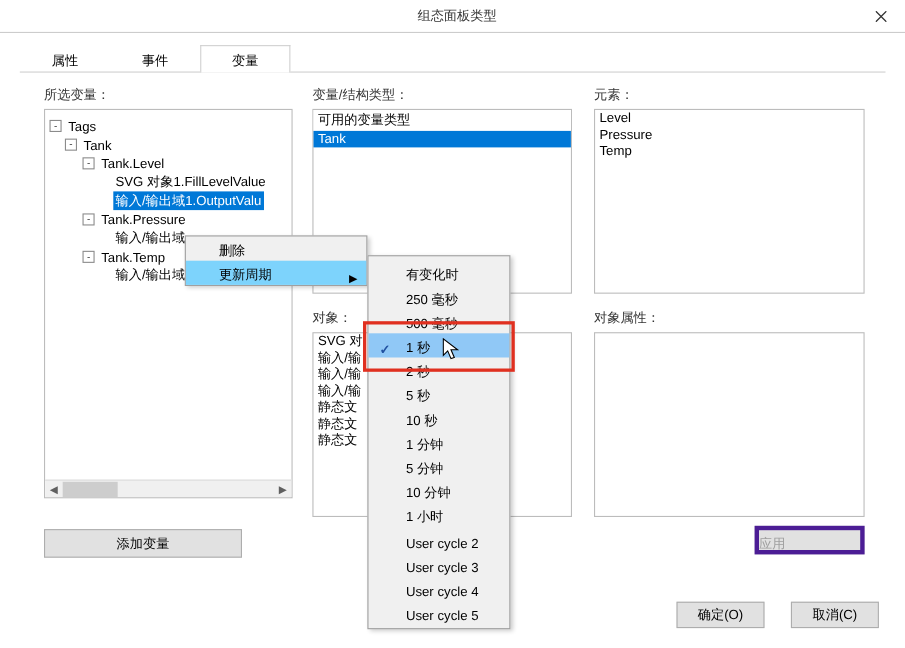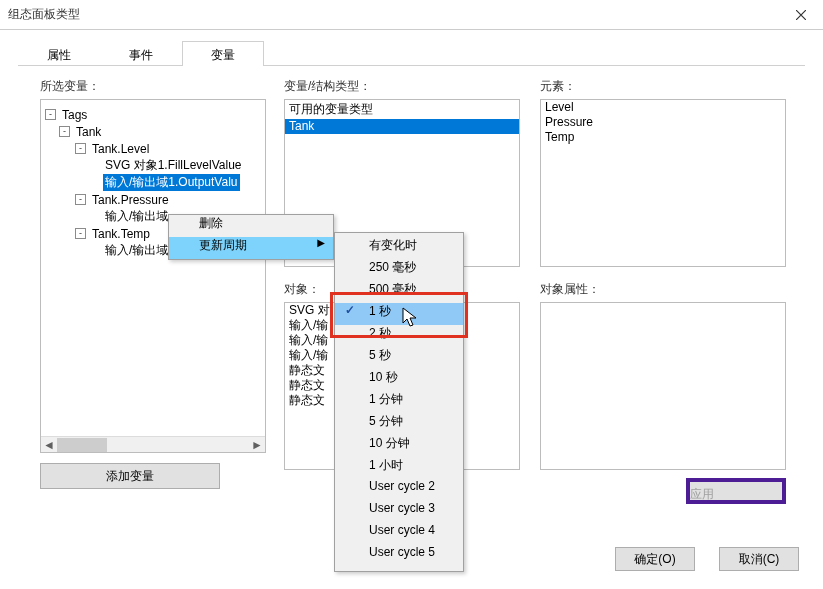--- a/index.html
+++ b/index.html
@@ -1,18 +1,18 @@
 <!DOCTYPE html>
 <html><head>
 <meta charset="utf-8">
 <style>
 * { box-sizing: border-box; margin: 0; padding: 0; font-family: "Microsoft YaHei", "Segoe UI", Tahoma, sans-serif; font-size: 12px; }
 body { background: #fff; width: 823px; height: 589px; overflow: hidden; }
 
-.titlebar { height: 30px; background: #fff; border-bottom: 1px solid #ccc; display: flex; align-items: center; padding-left: 8px; position: relative; }
+.titlebar { height: 30px; background: #fff; border-bottom: 1px solid #ccc; display: flex; align-items: center; padding-left: 8px; position: relative; justify-content: center; }
 .titlebar-title { color: #333; }
 .close-btn { position: absolute; right: 0; top: 0; width: 45px; height: 30px; display: flex; align-items: center; justify-content: center; cursor: pointer; }
 .close-btn svg { width: 10px; height: 10px; }
 
 .tabbar { height: 26px; margin: 10px 18px 0 18px; border-bottom: 1px solid #d0d0d0; display: flex; }
 .tab { padding: 5px 28px; border: 1px solid transparent; border-bottom: none; color: #000000; cursor: pointer; position: relative; top: 1px; }
 .tab.active { border-color: #d0d0d0; background: #fff; }
 
 .content { position: relative; padding: 12px 24px; height: 495px; }
 
@@ -26,32 +26,32 @@
 .tree { padding: 6px 0 0 4px; font-size: 12px; white-space: nowrap; }
 .tree-row { display: flex; align-items: center; height: 17px; padding-right: 4px; }
 .tree-indent { display: inline-block; }
 .tree-expand { width: 11px; height: 11px; border: 1px solid #8b8b8b; display: inline-flex; align-items: center; justify-content: center; font-size: 9px; line-height: 1; color: #333; margin-right: 4px; cursor: pointer; background: #fff; }
 .tree-label { padding: 0 2px; }
 .tree-label.selected { background: #0078d7; color: #fff; }
 .tree-scroll-h { position: absolute; bottom: 0; left: 0; right: 0; height: 16px; background: #f0f0f0; border-top: 1px solid #dcdcdc; display: flex; align-items: center; }
 .tree-scroll-h .arrow { width: 16px; height: 16px; display: flex; align-items: center; justify-content: center; color: #606060; cursor: pointer; }
 .tree-scroll-h .thumb { width: 50px; height: 14px; background: #cdcdcd; }
 
-.add-btn { margin-top: 10px; width: 180px; height: 26px; border: 1px solid #adadad; background: #e1e1e1; cursor: pointer; text-align: center; line-height: 24px; }
+.add-btn { margin-top: 28px; width: 180px; height: 26px; border: 1px solid #adadad; background: #e1e1e1; cursor: pointer; text-align: center; line-height: 24px; }
 
 .list-box { border: 1px solid #bcbcbc; background: #fff; width: 236px; }
 .list-box.small { height: 168px; }
 .list-header { background: #fff; padding: 1px 4px; border-bottom: none; }
 .list-item { padding: 0 4px; height: 15px; line-height: 15px; }
 .list-item.selected { background: #0078d7; color: #fff; }
 
 .apply-btn { position: absolute; right: 0; top: 400px; width: 100px; height: 26px; border: 4px solid #4c1d95; background: #e1e1e1; color: #a0a0a0; text-align: left; line-height: 24px; cursor: pointer; }
 
 .ctx-menu { position: absolute; background: #f0f0f0; border: 1px solid #a0a0a0; box-shadow: 2px 2px 4px rgba(0,0,0,0.2); z-index: 50; }
-.ctx-item { height: 22px; display: flex; align-items: flex-start; padding-left: 30px; position: relative; cursor: pointer; }
+.ctx-item { height: 22px; display: flex; align-items: flex-end; padding-left: 30px; position: relative; cursor: pointer; }
 .ctx-item.highlight { background: #7dd3fc; }
 .ctx-arrow { position: absolute; right: 8px; font-size: 10px; }
 .ctx-menu1 { left: 168px; top: 214px; width: 166px; }
 .ctx-menu2 { left: 334px; top: 232px; width: 130px; padding: 4px 0; }
 .ctx-menu2 .ctx-item { padding-left: 34px; }
 .ctx-check { position: absolute; left: 10px; color: #2050a0; font-weight: bold; }
 .ctx-item.sel { background: #90c8f6; }
 
 .red-box { position: absolute; left: 330px; top: 292px; width: 138px; height: 46px; border: 3px solid #e03020; z-index: 60; pointer-events: none; }
 

